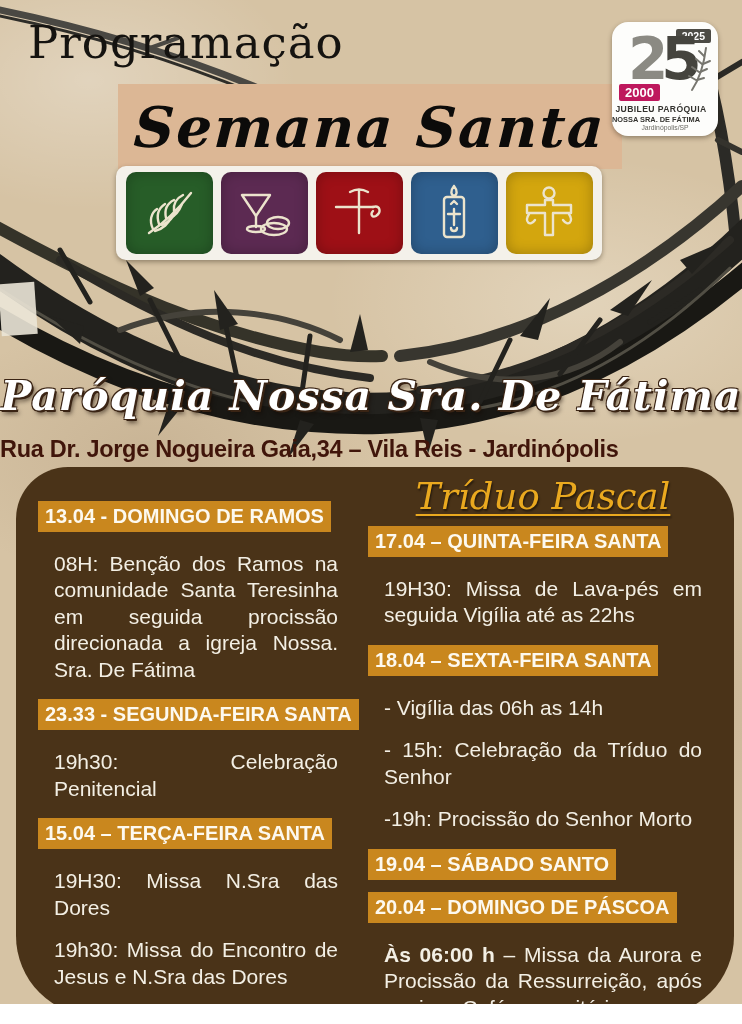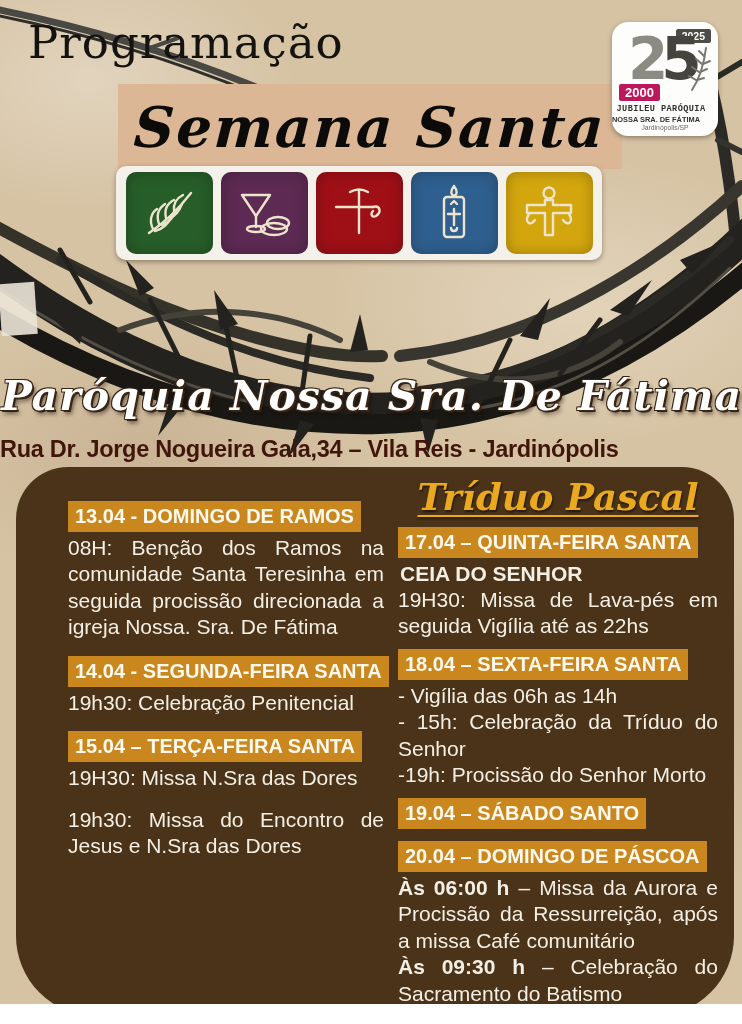--- a/index.html
+++ b/index.html
@@ -26,21 +26,21 @@
   }
   .badge .y-top{position:absolute; top:7px; right:7px; background:#4c4b45; color:#fff;
     font-size:10.5px; font-weight:bold; padding:1px 6px; border-radius:2px;}
   .badge .y-bottom{position:absolute; left:7px; top:62px; background:#be185d; color:#fff;
     font-size:13px; font-weight:bold; padding:1px 6px; border-radius:2px;}
   .badge .big{position:absolute; left:16px; top:8px; font-family:"DejaVu Sans", sans-serif;
     font-weight:bold; font-size:58px; line-height:1; letter-spacing:-7px;}
   .badge .big .d2{color:#8b8a83;} .badge .big .d5{color:#45443e;}
   .badge .wheat{position:absolute; right:6px; top:24px;}
   .badge .l1{position:absolute; left:0; right:8px; top:82px; text-align:center;
-    font-size:8.6px; font-weight:bold; color:#33322e; letter-spacing:.4px;font-family:Liberation Mono, monospace;}
+    font-size:8.6px; font-weight:bold; color:#33322e; letter-spacing:.4px;}
   .badge .l2{position:absolute; left:0; right:0; top:93px; text-align:left;
     font-size:7.4px; font-weight:bold; color:#33322e;}
   .badge .l3{position:absolute; left:0; right:0; top:102px; text-align:center;
     font-size:6.8px; color:#6c6b64;}
   
   .banner{
     position:absolute; left:118px; top:84px; width:504px; height:85px; z-index:4;
     background:#dcb795; display:flex; align-items:center; justify-content:center;
   }
   .banner .txt{
@@ -58,54 +58,54 @@
     box-shadow:inset 0 0 14px rgba(0,0,0,.25);}
   .tile-green{background:#275d28;} .tile-purple{background:#5c2a52;}
   .tile-red{background:#9e1016;} .tile-blue{background:#2f5f8e;} .tile-gold{background:#d3a60e;}
   .tile svg{stroke:#ece4cd; stroke-width:2.4; fill:none; stroke-linecap:round; stroke-linejoin:round;}
   
   .thorns{position:absolute; left:0; top:0; z-index:1;}
   .light-patch{position:absolute; left:0; top:283px; width:36px; height:52px; z-index:2;
     background:#ebe5d7; opacity:.9; transform:rotate(-4deg);}
   
   .parish-name{
-    position:absolute; left:0; right:0; top:372px; z-index:6; text-align:right;
+    position:absolute; left:0; right:0; top:372px; z-index:6; text-align:center;
     font-family:"DejaVu Serif", serif; font-weight:bold; font-style:italic;
     font-size:41px; color:#ffffff; letter-spacing:1px; white-space:nowrap;
     text-shadow:2px 2px 0 #3a2414, -1px -1px 0 #3a2414, 1px -1px 0 #3a2414,
                 -1px 1px 0 #3a2414, 3px 4px 4px rgba(20,10,0,.55);
   }
   .parish-address{
     position:absolute; left:0; right:0; top:436px; z-index:6; 
     font-size:23.5px; font-weight:bold; color:#40150a; letter-spacing:-.3px; white-space:nowrap;
   }
   
   .panel{
     position:absolute; left:16px; top:467px; width:718px; height:549px; z-index:5;
     background:#4a3318; border-radius:52px 52px 80px 80px; overflow:hidden;
-    display:flex; gap:14px; padding:6px 16px 0 52px; box-sizing:border-box;
+    display:flex; gap:14px; padding:6px 16px 0 22px; box-sizing:border-box;
     color:#f3efe4;
   }
   .col-left{width:316px; padding-top:28px;}
   .col-right{flex:1; min-width:0;}
   .triduo{
-    text-align:center; font-family:"DejaVu Serif", serif; font-weight:bold; font-style:italic;
+    text-align:center; font-family:"DejaVu Serif", serif; font-weight:normal; font-style:italic;
     font-size:37px; color:#eaa91f; margin:2px 0 8px;
     text-decoration:underline; text-decoration-thickness:2px; text-underline-offset:5px;
     text-shadow:1px 2px 2px rgba(0,0,0,.5);
   }
   .section{margin-bottom:15px;}
   .col-right .section{margin-bottom:9px;}
   .hl{
     display:inline-block; background:#c9871e; color:#fdf9ef;
     font-weight:bold; font-size:20px; line-height:1.2; padding:3px 7px 4px; margin:0 0 3px;
     white-space:nowrap;
   }
   .sub{font-weight:bold; font-size:21px; padding-left:2px; margin:1px 0;}
-  .body{margin:0; font-size:21px; line-height:1.26; text-align:justify;}
+  .body{margin:16px; font-size:21px; line-height:1.26; text-align:justify;}
   .body .b{font-weight:bold;}
 </style>
 </head>
 <body>
 
 <div id="poster">
 
   <svg class="thorns" width="742" height="470" viewBox="0 0 742 470">
     <g fill="none" stroke-linecap="round">
       <path d="M-10 8 C90 28 210 62 330 120 C400 154 450 190 488 232" stroke="#4a4843" stroke-width="7"></path>
@@ -228,38 +228,37 @@
   <div class="parish-address">Rua Dr. Jorge Nogueira Gaia,34 – Vila Reis - Jardinópolis</div>
 
   <div class="panel">
 
     <div class="col-left">
       <div class="section">
         <span class="hl">13.04 - DOMINGO DE RAMOS</span>
         <p class="body"><span>08H: Benção dos Ramos na comunidade Santa Teresinha em seguida procissão direcionada a igreja Nossa. Sra. De Fátima</span></p>
       </div>
       <div class="section">
-        <span class="hl">14.04 - SEGUNDA-FEIRA SANTA</span>
+        <span class="hl">23.33 - SEGUNDA-FEIRA SANTA</span>
         <p class="body"><span>19h30: Celebração Penitencial</span></p>
       </div>
       <div class="section">
         <span class="hl">15.04 – TERÇA-FEIRA SANTA</span>
         <p class="body"><span>19H30: Missa N.Sra das Dores</span></p>
       </div>
       <div class="section">
         <p class="body"><span>19h30: Missa do Encontro de Jesus e N.Sra das Dores</span></p>
       </div>
     </div>
 
     <div class="col-right">
       <div class="triduo">Tríduo Pascal</div>
 
       <div class="section">
         <span class="hl">17.04 – QUINTA-FEIRA SANTA</span>
-        <div class="sub">CEIA DO SENHOR</div>
         <p class="body"><span>19H30: Missa de Lava-pés em seguida Vigília até as 22hs</span></p>
       </div>
 
       <div class="section">
         <span class="hl">18.04 – SEXTA-FEIRA SANTA</span>
         <p class="body"><span>- Vigília das 06h as 14h</span></p>
         <p class="body"><span>- 15h: Celebração da Tríduo do Senhor</span></p>
         <p class="body"><span>-19h: Procissão do Senhor Morto</span></p>
       </div>
 

